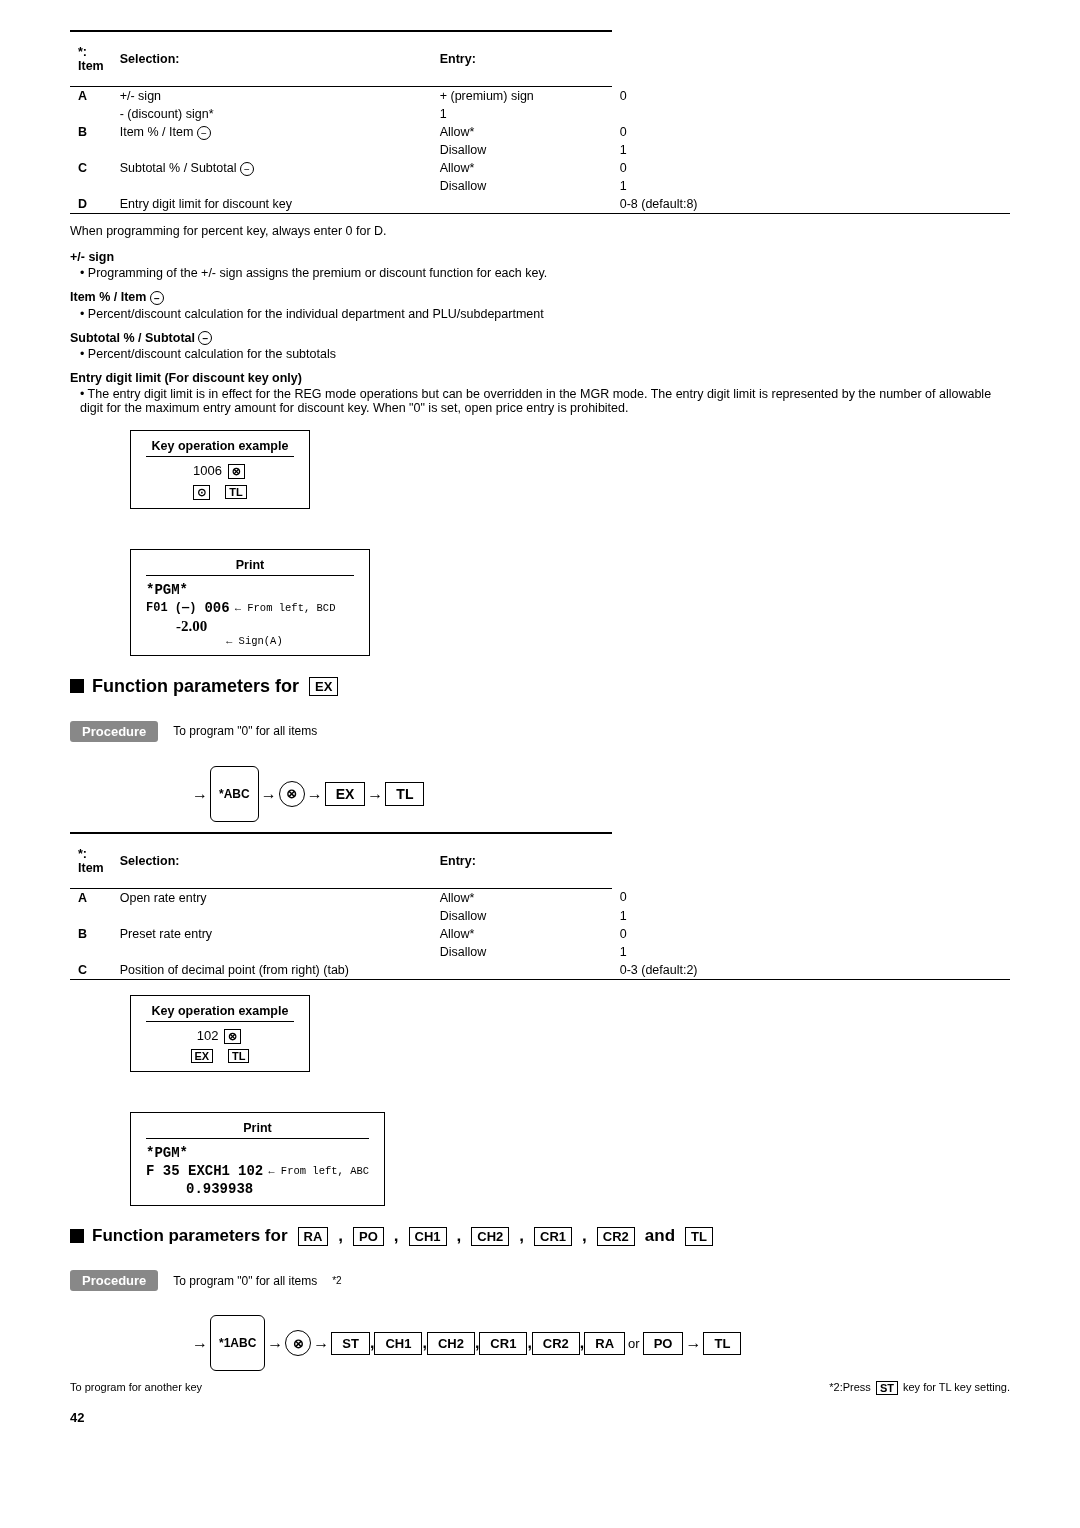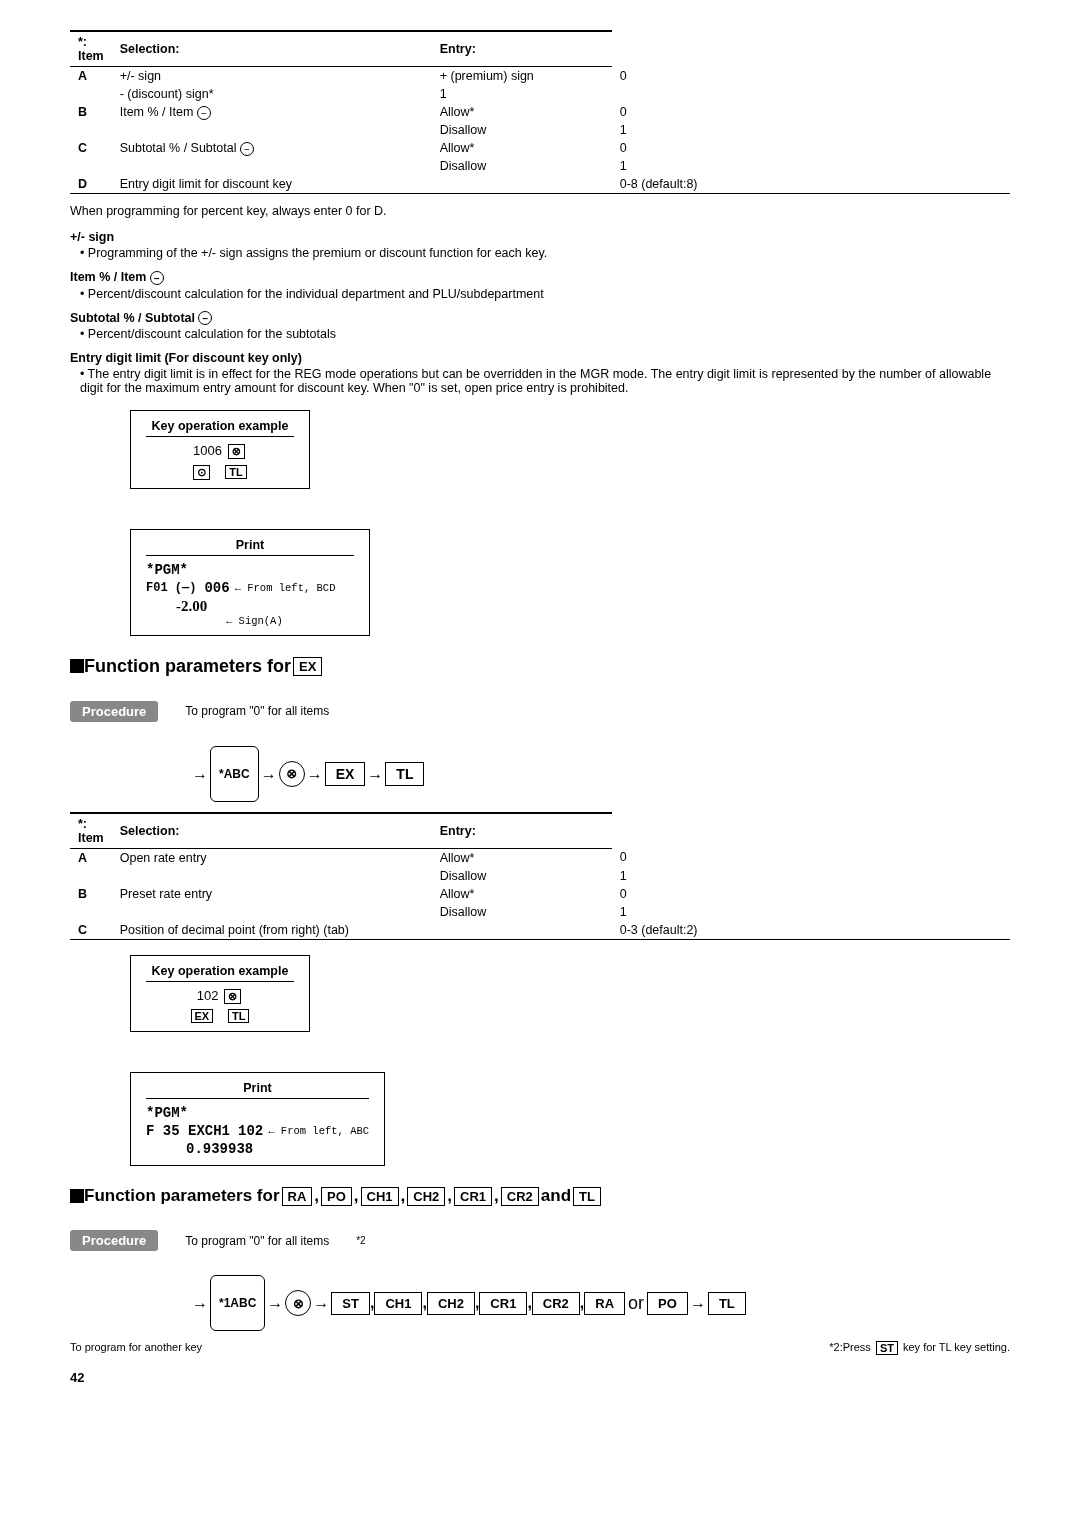--- a/index.html
+++ b/index.html
@@ -42,21 +42,21 @@
     .data-table {
       width: 100%;
       border-collapse: collapse;
       margin-bottom: 10px;
       font-size: 12.5px;
     }
     .data-table th {
       text-align: left;
       border-top: 2px solid #000;
       border-bottom: 1px solid #000;
-      padding: 3px 8px;
+      padding: 13px 8px;
       font-weight: bold;
     }
     .data-table td {
       padding: 2px 8px;
       vertical-align: top;
     }
     .data-table tr.border-bottom td {
       border-bottom: 1px solid #000;
     }
     .data-table .item-col { width: 30px; font-weight: bold; }
@@ -126,20 +126,21 @@
     }
     .print-content .pgm-line {
       font-weight: bold;
       font-size: 14px;
     }
 
     
     .func-heading {
       display: flex;
       align-items: center;
+      gap: 8px;
       font-size: 18px;
       font-weight: bold;
       margin: 20px 0 15px 0;
     }
     .func-heading .black-square {
       display: inline-block;
       width: 14px;
       height: 14px;
       background: #000;
       flex-shrink: 0;
@@ -229,21 +230,20 @@
       text-align: center;
       line-height: 14px;
       font-size: 10px;
       vertical-align: middle;
     }
 
     .procedure-container {
       display: flex;
       align-items: center;
       margin: 24px 0;
-      gap: 12px;
     }
 
     .comma-bold {
       font-weight: bold;
       font-size: 16px;
     }
   </style>
 </head>
 <body>
 
@@ -469,21 +469,21 @@
     <span class="comma-bold">,</span>
     <span class="flow-box" style="font-size:13px;">CH1</span>
     <span class="comma-bold">,</span>
     <span class="flow-box" style="font-size:13px;">CH2</span>
     <span class="comma-bold">,</span>
     <span class="flow-box" style="font-size:13px;">CR1</span>
     <span class="comma-bold">,</span>
     <span class="flow-box" style="font-size:13px;">CR2</span>
     <span class="comma-bold">,</span>
     <span class="flow-box" style="font-size:13px;">RA</span>
-    <span style="font-size:18px; margin:8px 3px;">or</span>
+    <span style="font-size:13px; margin:8px 3px;">or</span>
     <span class="flow-box" style="font-size:13px;">PO</span>
     <span class="flow-double-arrow">→</span>
     <span class="flow-box" style="font-size:13px;">TL</span>
   </div>
 
   <div style="display:flex; justify-content:space-between; margin-top:5px; font-size:11px;">
     <span>To program for another key</span>
     <span>*2:Press <span class="key-box small">ST</span> key for TL key setting.</span>
   </div>
 

